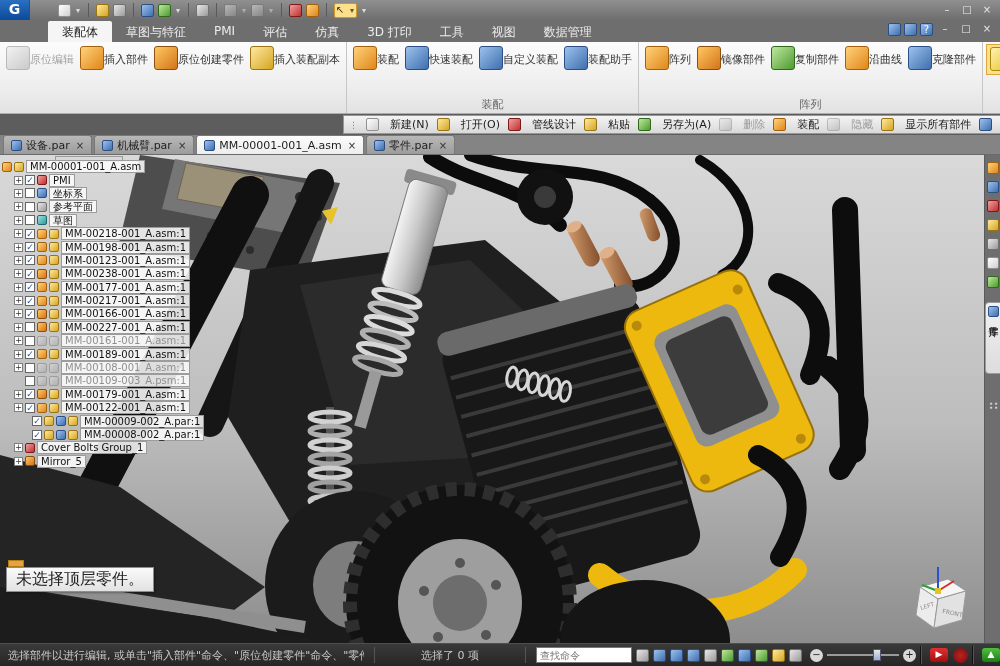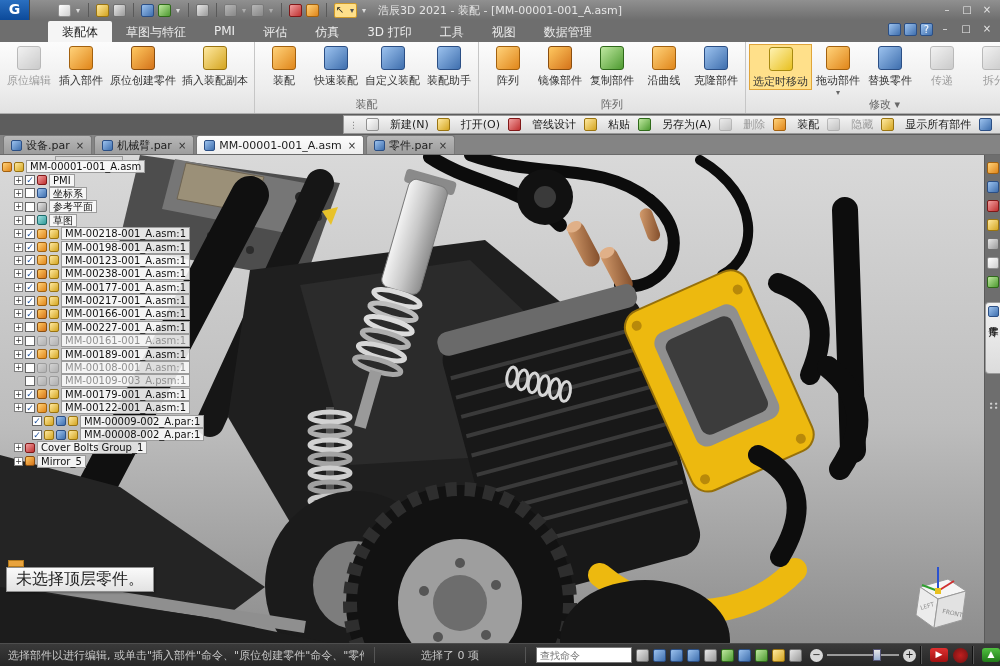--- a/index.html
+++ b/index.html
@@ -25,21 +25,21 @@
   #tabrow { position:absolute; left:0; top:20px; width:1000px; height:22px; background:#6e6e6e; display:flex; align-items:flex-end; padding-left:48px; }
   .rtab { padding:3px 14px; color:#ececec; font-size:12px; height:21px; }
   .rtab.active { background:#f5f5f5; color:#1a1a1a; border-radius:2px 2px 0 0; }
   #tabrow-right { position:absolute; right:4px; top:2px; display:flex; align-items:center; gap:3px; }
 
   
   #ribbon { position:absolute; left:0; top:42px; width:1000px; height:72px;
     background:linear-gradient(#fcfcfc,#ececec 70%,#e2e2e2); border-bottom:1px solid #adadad; display:flex; }
   .rgroup { display:flex; flex-direction:column; border-right:1px solid #c6c6c6; padding:2px 3px 0 3px; }
   .rbtns { flex:1; display:flex; align-items:flex-start; }
-  .rbtn { min-width:52px; display:flex; flex-direction:column; align-items:center; padding:2px 3px 0 3px; color:#333; }
+  .rbtn { min-width:52px; display:flex; flex-direction:row; align-items:center; padding:2px 3px 0 3px; color:#333; }
   .rbtn .ric { width:24px; height:24px; border-radius:3px; margin-bottom:3px; }
   .rbtn span.rlbl { font-size:11px; white-space:nowrap; }
   .rbtn.disabled { opacity:.45; }
   .rbtn.activeyellow { background:#ffe08a; border:1px solid #e0a53a; border-radius:0; }
   .glabel { text-align:center; font-size:11px; color:#666; height:15px; line-height:14px; }
 
   
   .cOr { background:linear-gradient(135deg,#ffd27a,#e0861a); border:1px solid #a3610e; }
   .cOr2{ background:linear-gradient(135deg,#ffc860,#d4731a); border:1px solid #8a4e10; }
   .cBl { background:linear-gradient(135deg,#9cc2ee,#3f6fae); border:1px solid #2b4f85; }
@@ -141,21 +141,20 @@
       <span class="qsep"></span>
       <span class="qic cRd"></span>
       <span class="qic cOr"></span>
       <span class="qsep"></span>
       <span class="selbox">
           <span class="qic cWh" style="border:none;background:transparent;color:#222;font-size:10px;line-height:12px">↖</span>
           <span class="caret" style="color:#555">▾</span>
         </span>
       <span class="caret">▾</span>
     </div>
-    <div id="apptitle">浩辰3D 2021 - 装配 - [MM-00001-001_A.asm]</div>
     <div class="wctl">
       <span class="wbtn">–</span>
       <span class="wbtn">□</span>
       <span class="wbtn">×</span>
     </div>
   </div>
 
   <div id="tabrow">
     <span class="rtab active">装配体</span>
     <span class="rtab">草图与特征</span>

